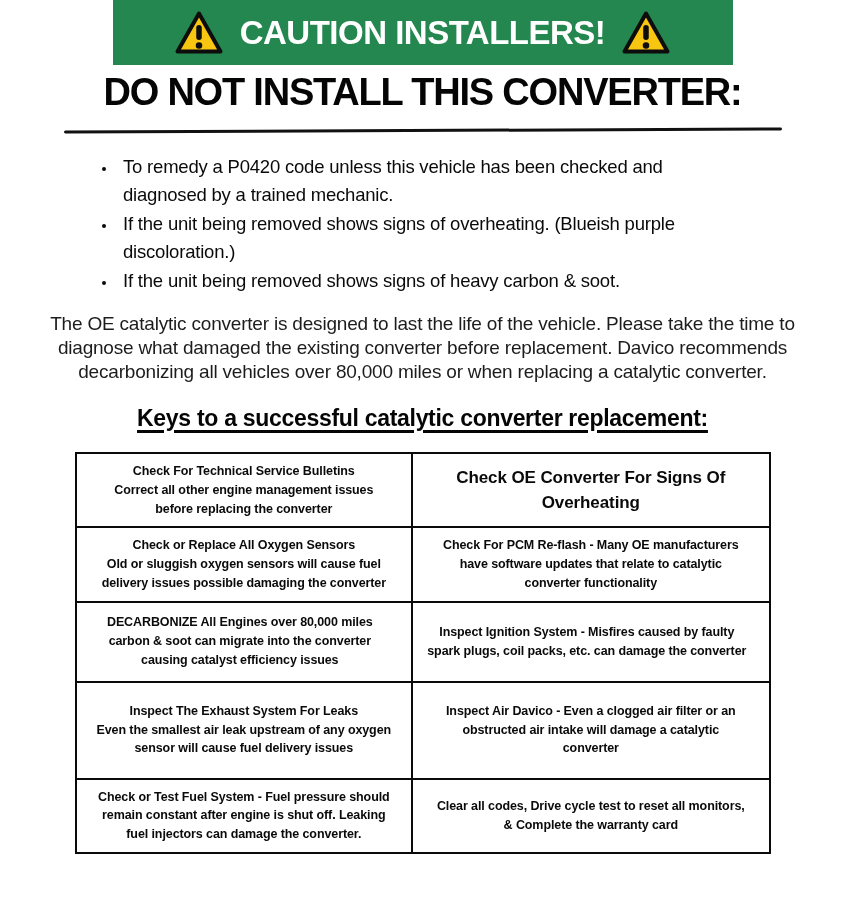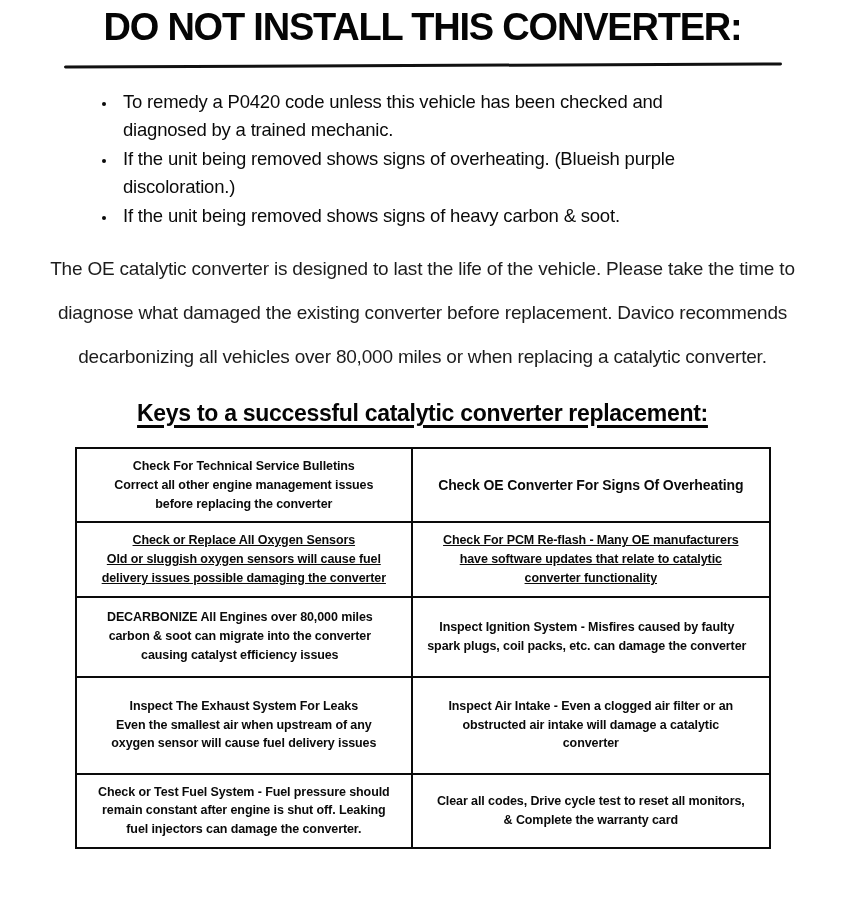--- a/index.html
+++ b/index.html
@@ -66,21 +66,21 @@
   .warning-list li { padding-left: 6px; margin-bottom: 1px; }
   .warning-list li::marker { font-size: 14px; }
 
   
   .intro {
     width: 822px;
     margin: 17px auto 0;
     text-align: center;
     font-size: 19px;
     font-weight: 400;
-    line-height: 44px;
+    line-height: 24px;
     letter-spacing: -0.2px;
     color: #1c1c1c;
   }
 
   
   .keys-heading {
     margin-top: 21px;
     text-align: center;
     font-size: 23px;
     font-weight: 800;
@@ -105,33 +105,50 @@
     font-weight: 700;
     font-size: 12.5px;
     line-height: 1.5;
     letter-spacing: -0.1px;
     padding: 8px 20px;
     color: #0a0a0a;
   }
   .checklist col.left-col  { width: 48.5%; }
   .checklist col.right-col { width: 51.5%; }
   .checklist tr.r1 td { height: 71px; }
-  .checklist tr.r2 td { height: 57px; text-decoration: underline; }
+  .checklist tr.r2 td { height: 57px; }
   .checklist tr.r3 td { height: 80px; padding-left: 12px; }
   .checklist tr.r4 td { height: 97px; }
   .checklist tr.r5 td { height: 71px; }
   .checklist tr.r6 td { height: 72px; }
   .cell-line { display: block; }
-  .big-line { font-size: 14px; }
+  .big-line { font-size: 17px; }
 </style>
 </head>
 <body>
 
 <div class="page">
 
+  <div class="banner">
+    <span class="tri-icon">
+      <svg viewBox="0 0 100 92" width="50" height="46">
+        <path d="M50 7 L93 83 L7 83 Z" fill="#F8C511" stroke="#0d0d0d" stroke-width="8" stroke-linejoin="round"></path>
+        <rect x="44.5" y="30" width="11" height="30" rx="5.5" fill="#0d0d0d"></rect>
+        <circle cx="50" cy="71" r="6.5" fill="#0d0d0d"></circle>
+      </svg>
+    </span>
+    <span class="banner-label">CAUTION INSTALLERS!</span>
+    <span class="tri-icon">
+      <svg viewBox="0 0 100 92" width="50" height="46">
+        <path d="M50 7 L93 83 L7 83 Z" fill="#F8C511" stroke="#0d0d0d" stroke-width="8" stroke-linejoin="round"></path>
+        <rect x="44.5" y="30" width="11" height="30" rx="5.5" fill="#0d0d0d"></rect>
+        <circle cx="50" cy="71" r="6.5" fill="#0d0d0d"></circle>
+      </svg>
+    </span>
+  </div>
 
   <h1 class="page-title">DO NOT INSTALL THIS CONVERTER:</h1>
 
   <div class="divider"></div>
 
   <ul class="warning-list">
     <li>To remedy a P0420 code unless this vehicle has been checked and diagnosed by a trained mechanic.</li>
     <li>If the unit being removed shows signs of overheating. (Blueish purple discoloration.)</li>
     <li>If the unit being removed shows signs of heavy carbon &amp; soot.</li>
   </ul>
@@ -168,24 +185,24 @@
         <td>
           <span class="cell-line">DECARBONIZE All Engines over 80,000 miles carbon &amp; soot can migrate into the converter causing catalyst efficiency issues</span>
         </td>
         <td>
           <span class="cell-line">Inspect Ignition System - Misfires caused by faulty spark plugs, coil packs, etc. can damage the converter</span>
         </td>
       </tr>
       <tr class="r4">
         <td>
           <span class="cell-line">Inspect The Exhaust System For Leaks</span>
-          <span class="cell-line">Even the smallest air when upstream of any oxygen sensor will cause fuel delivery issues</span>
-        </td>
-        <td>
-          <span class="cell-line">Inspect Air Intake - Even a clogged air filter or an obstructed air intake will damage a catalytic converter</span>
+          <span class="cell-line">Even the smallest air leak upstream of any oxygen sensor will cause fuel delivery issues</span>
+        </td>
+        <td>
+          <span class="cell-line">Inspect Air Davico - Even a clogged air filter or an obstructed air intake will damage a catalytic converter</span>
         </td>
       </tr>
       <tr class="r6">
         <td>
           <span class="cell-line">Check or Test Fuel System - Fuel pressure should remain constant after engine is shut off.  Leaking fuel injectors can damage the converter.</span>
         </td>
         <td>
           <span class="cell-line">Clear all codes,  Drive cycle test to reset all monitors, &amp; Complete the warranty card</span>
         </td>
       </tr>

